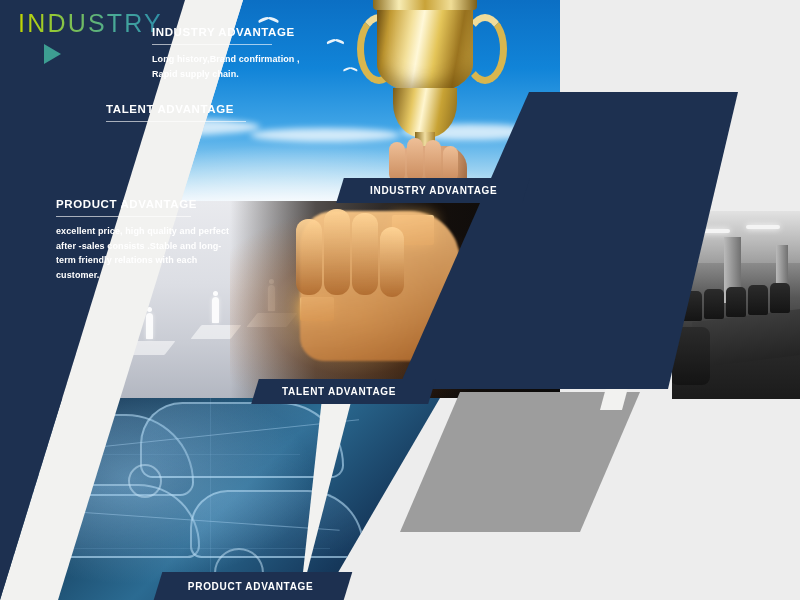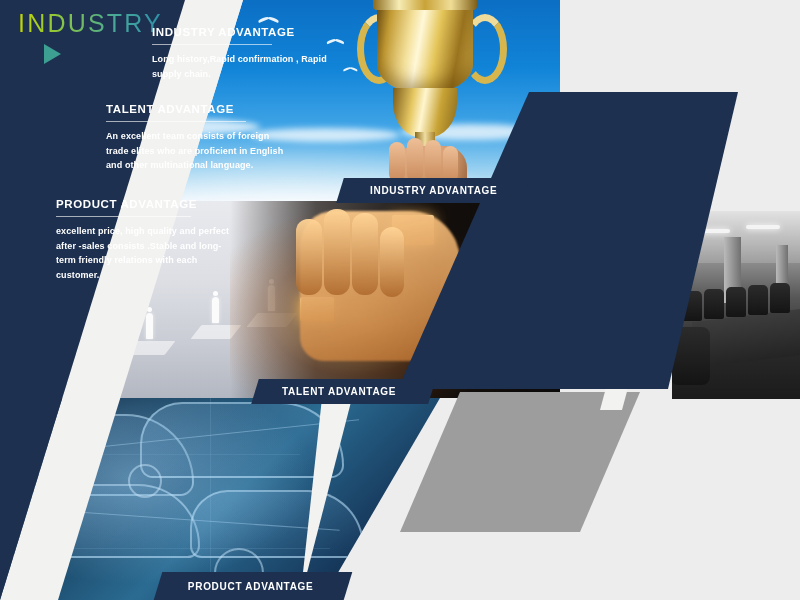--- a/index.html
+++ b/index.html
@@ -348,27 +348,26 @@
 
   <div class="navy-wedge"></div>
   <div class="contents-title">INDUSTRY</div>
   <div class="play-tri"></div>
 
   <div class="panel"></div>
 
   <div class="blk" id="blk-industry">
     <h3>INDUSTRY ADVANTAGE</h3>
     <div class="rule"></div>
-    <p>Long history,Rapid confirmation , Rapid supply chain.</p>
+    <p>Long history,Brand confirmation , Rapid supply chain.</p>
   </div>
 
   <div class="blk" id="blk-talent">
     <h3>TALENT ADVANTAGE</h3>
     <div class="rule"></div>
-    <p>An excellent team consists of foreign  trade elites who are proficient in English and other multinational language.</p>
   </div>
 
   <div class="blk" id="blk-product">
     <h3>PRODUCT ADVANTAGE</h3>
     <div class="rule"></div>
     <p>excellent price, high quality and perfect after -sales consists .Stable and long-term friendly relations with each customer.</p>
   </div>
 
   <div class="badge" id="badge-industry">
     <span>INDUSTRY ADVANTAGE</span>

